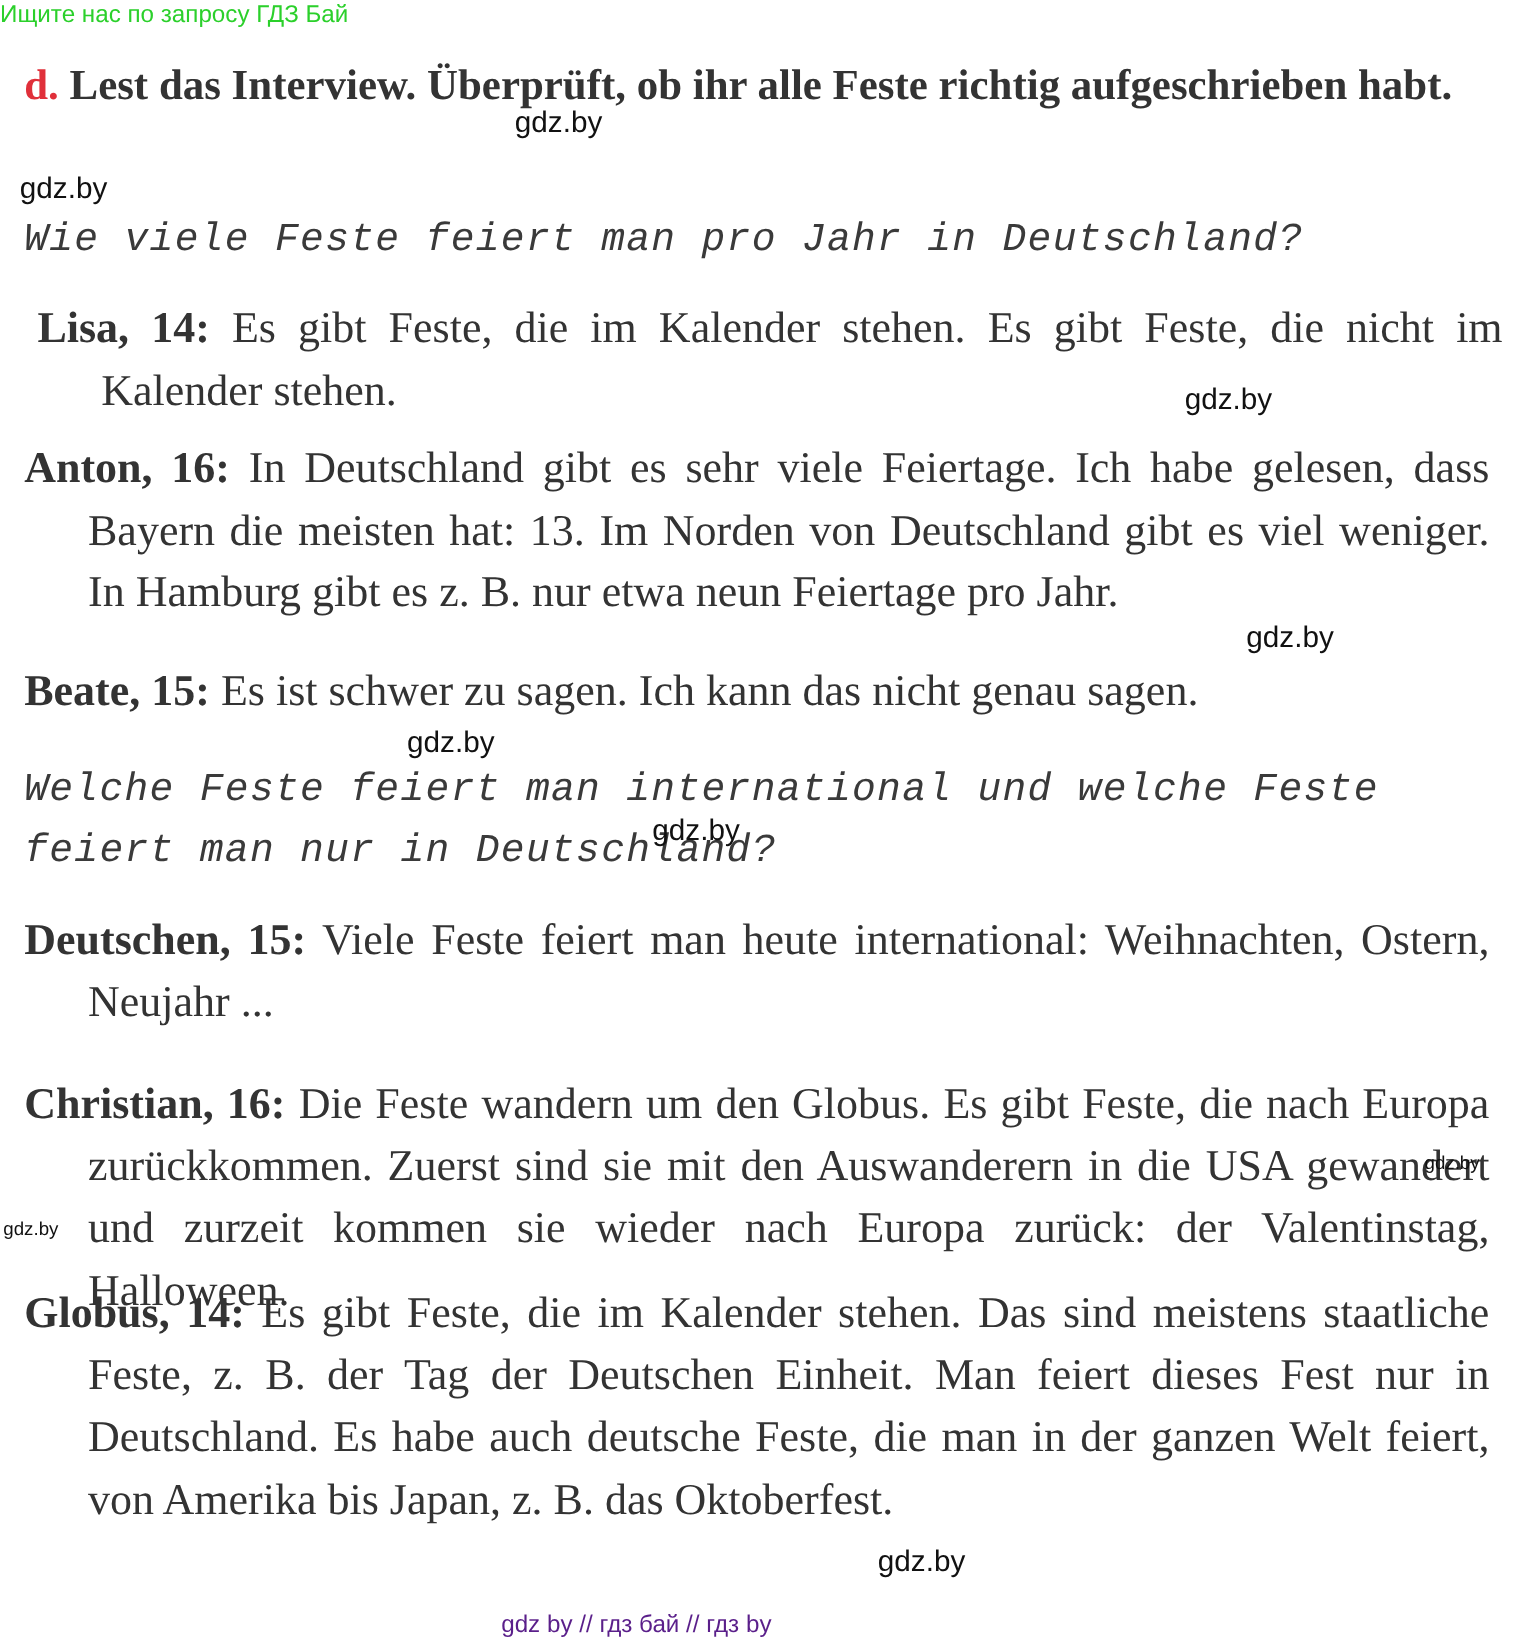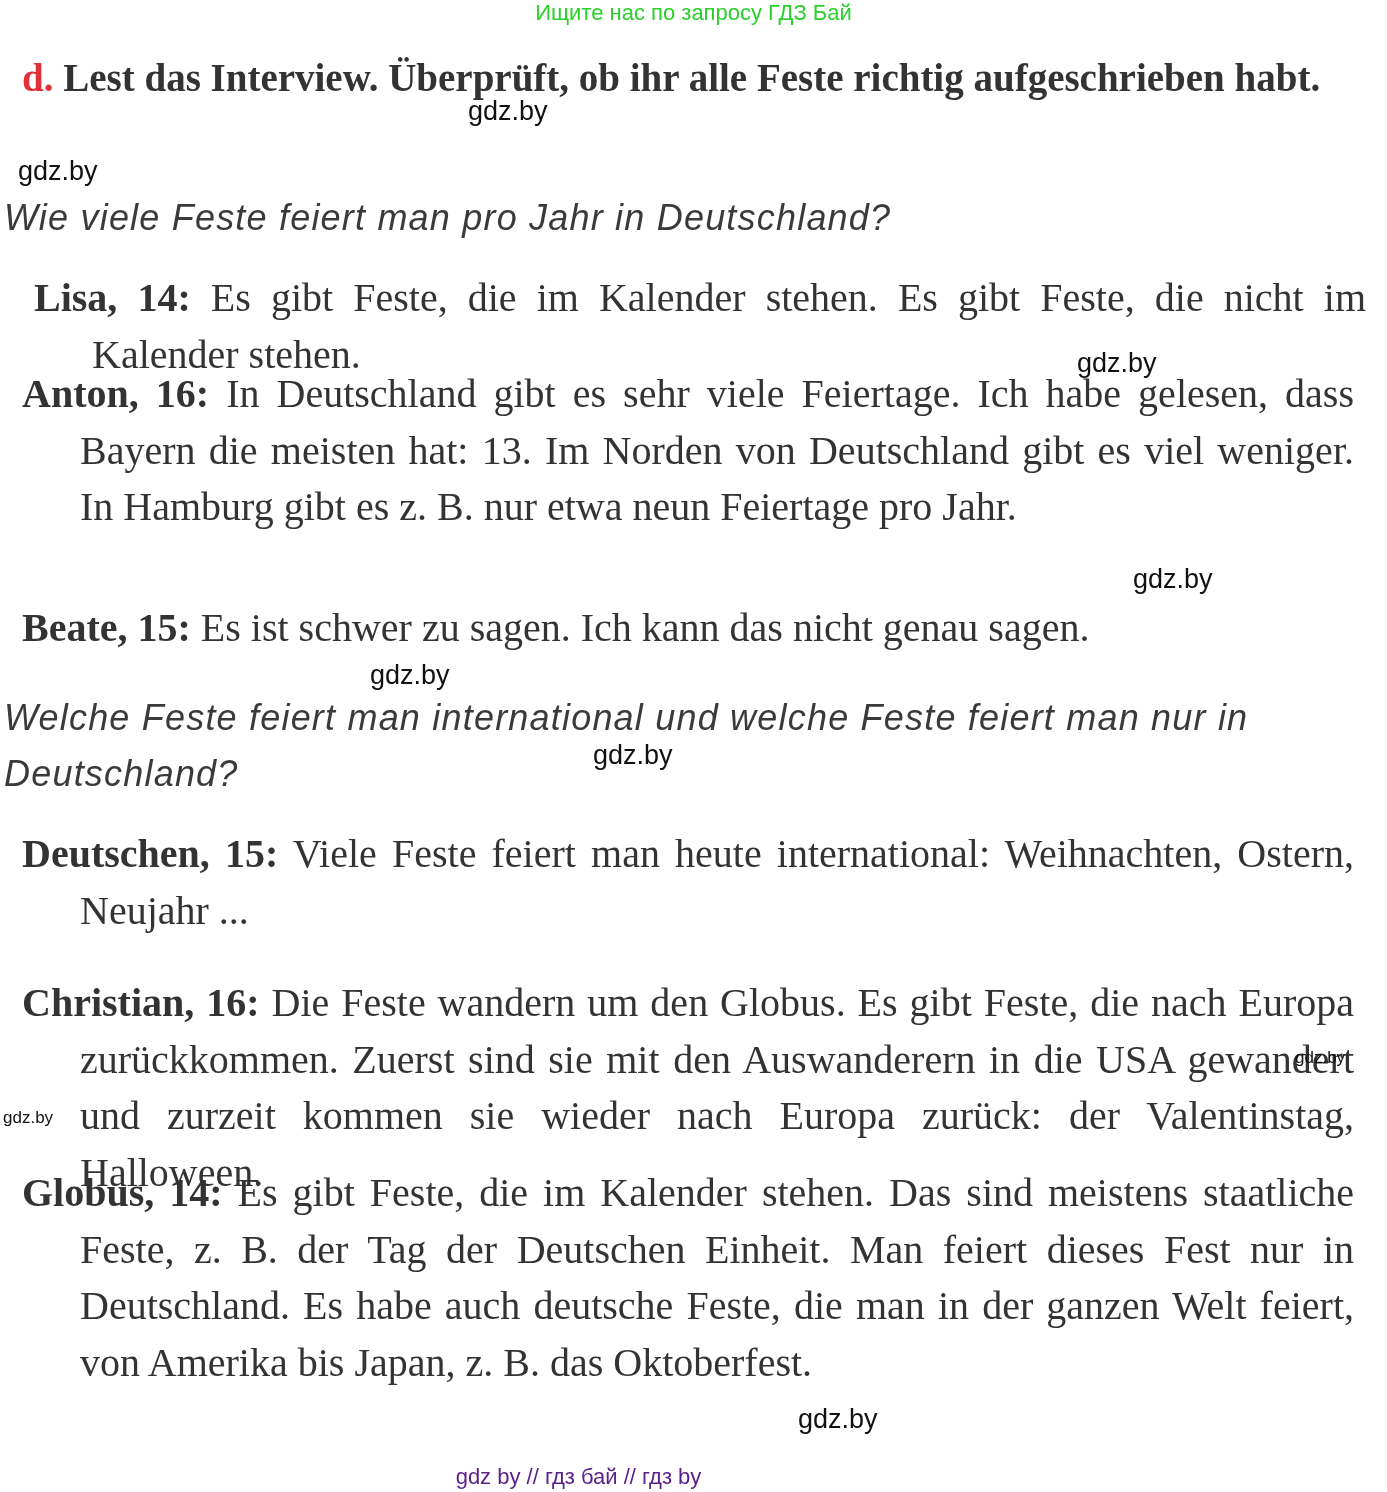--- a/index.html
+++ b/index.html
@@ -1,24 +1,24 @@
 <!DOCTYPE html>
 <html><head>
 <meta charset="utf-8">
 <style>
   html, body { margin:0; padding:0; background:#ffffff; }
   body { width:1387px; height:1492px; position:relative; overflow:hidden; }
-  .top-banner { position:absolute; left:0; width:1387px; top:0; text-align:center;
+  .top-banner { position:absolute; left:0; width:1387px; top:0; text-align:left;
     font-family:"Liberation Sans", sans-serif; font-size:22px; color:#2bd02b; }
   .task { position:absolute; left:22px; top:52px; width:1335px;
     font-family:Liberation Serif, serif; font-weight:bold; font-size:39px;
     line-height:52px; color:#333333; text-align:justify; text-align-last:left; }
   .task .letter { color:#e0303a; }
-  .question { position:absolute; left:4px; width:1335px;
-    font-family:Liberation Sans, sans-serif; font-style:italic; font-size:36px;
+  .question { position:absolute; left:22px; width:1335px;
+    font-family:Liberation Mono, monospace; font-style:italic; font-size:36px;
     line-height:56px; color:#3a3a3a; letter-spacing:1.2px; }
   .answer { position:absolute; left:22px; width:1332px;
     font-family:"Liberation Serif", serif; font-size:40px; line-height:56.5px;
     color:#333333; text-align:justify; text-align-last:left;
     padding-left:58px; text-indent:-58px; box-sizing:border-box; }
   .answer .spk { font-weight:bold; }
   .wm { position:absolute; font-family:"Liberation Sans", sans-serif;
     font-size:27px; color:#111; }
   .wm.small { font-size:17px; }
   .footer { position:absolute; left:0; width:1157px; top:1464px; text-align:center;
@@ -33,21 +33,21 @@
   <span class="letter">d.</span>
   <span>Lest das Interview. Überprüft, ob ihr alle Feste richtig aufge­schrieben habt.</span>
 </div>
 
 <div class="question" style="top:190px;">Wie viele Feste feiert man pro Jahr in Deutschland?</div>
 
 <div class="answer" style="top:270px;margin-left:12px;">
   <span class="spk">Lisa, 14:</span>
   <span>Es gibt Feste, die im Kalender stehen. Es gibt Feste, die nicht im Kalender stehen.</span>
 </div>
-<div class="answer" style="top:366px;">
+<div class="answer" style="top:397px;">
   <span class="spk">Anton, 16:</span>
   <span>In Deutschland gibt es sehr viele Feiertage. Ich habe gelesen, dass Bayern die meisten hat: 13. Im Norden von Deutschland gibt es viel weniger. In Hamburg gibt es z. B. nur etwa neun Feiertage pro Jahr.</span>
 </div>
 <div class="answer" style="top:600px;">
   <span class="spk">Beate, 15:</span>
   <span>Es ist schwer zu sagen. Ich kann das nicht genau sagen.</span>
 </div>
 
 <div class="question" style="top:690px;">Welche Feste feiert man international und welche Feste feiert man nur in Deutschland?</div>
 

